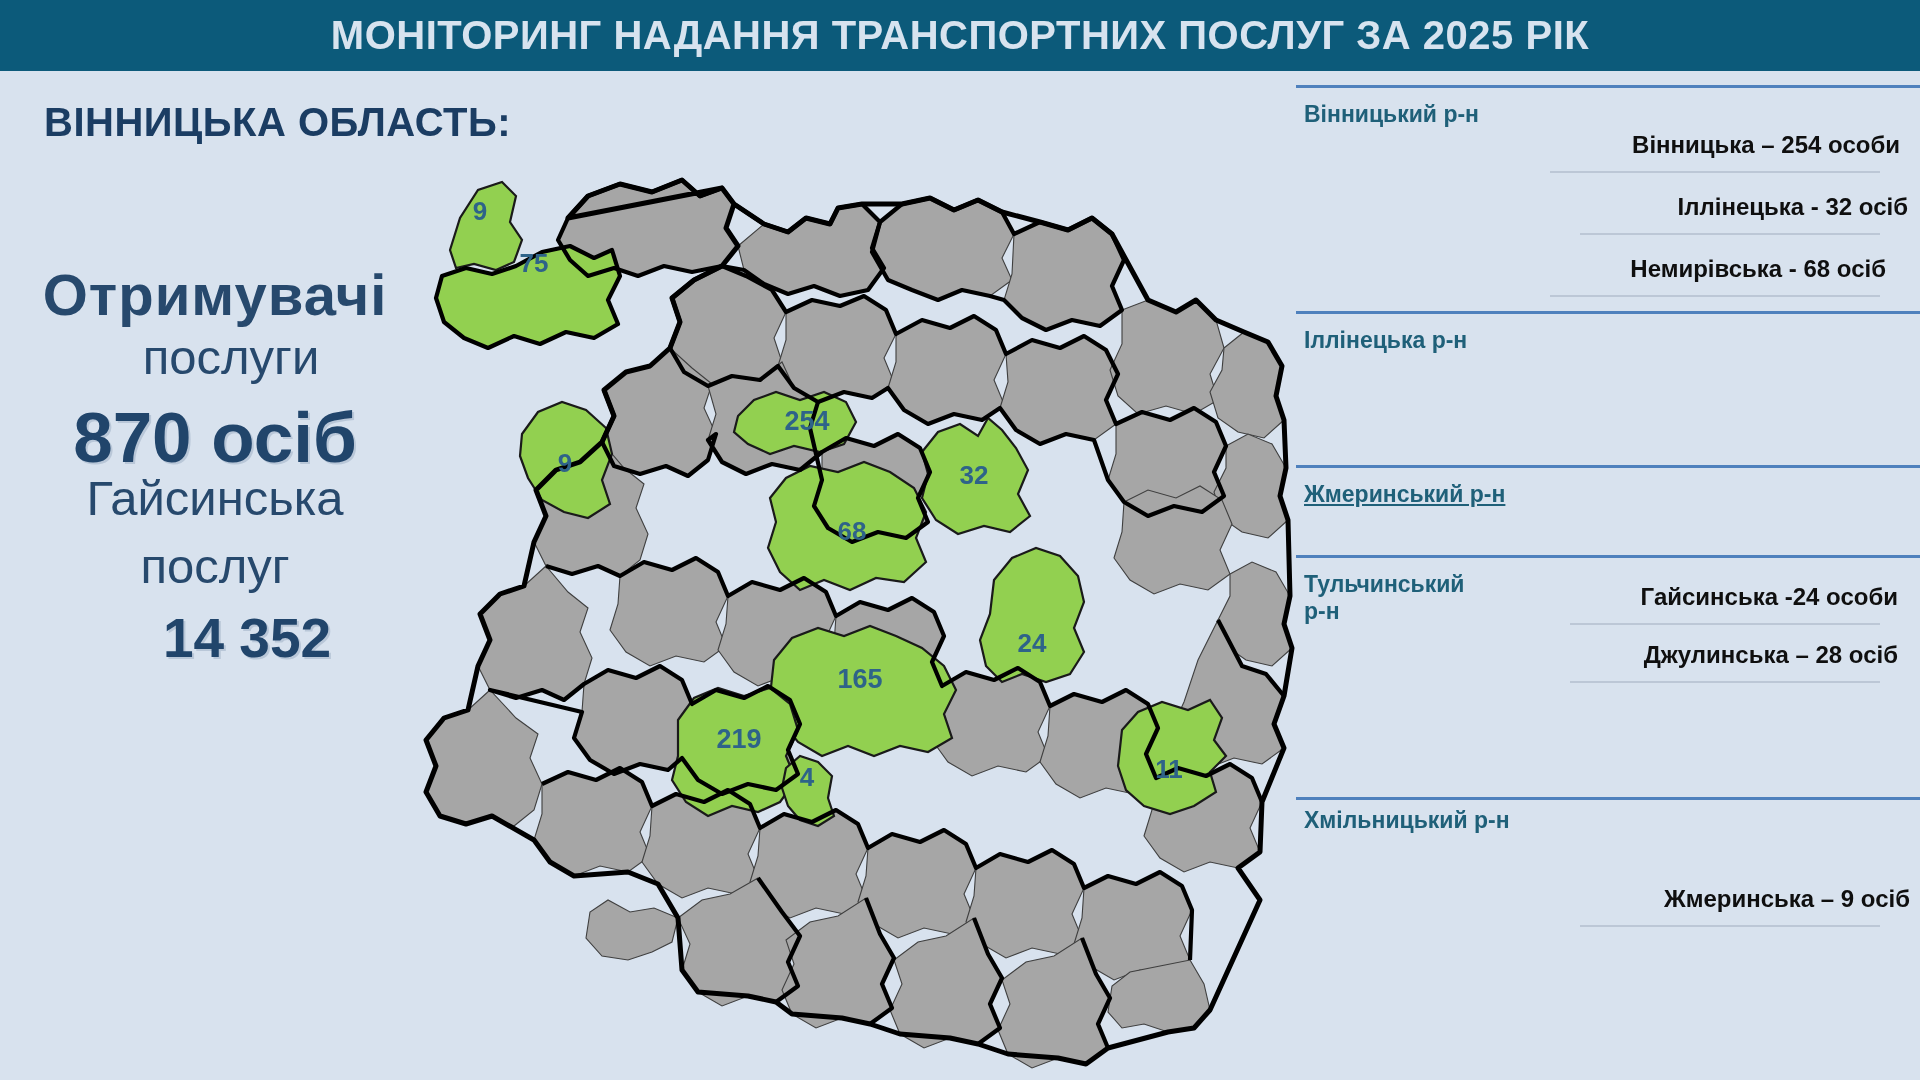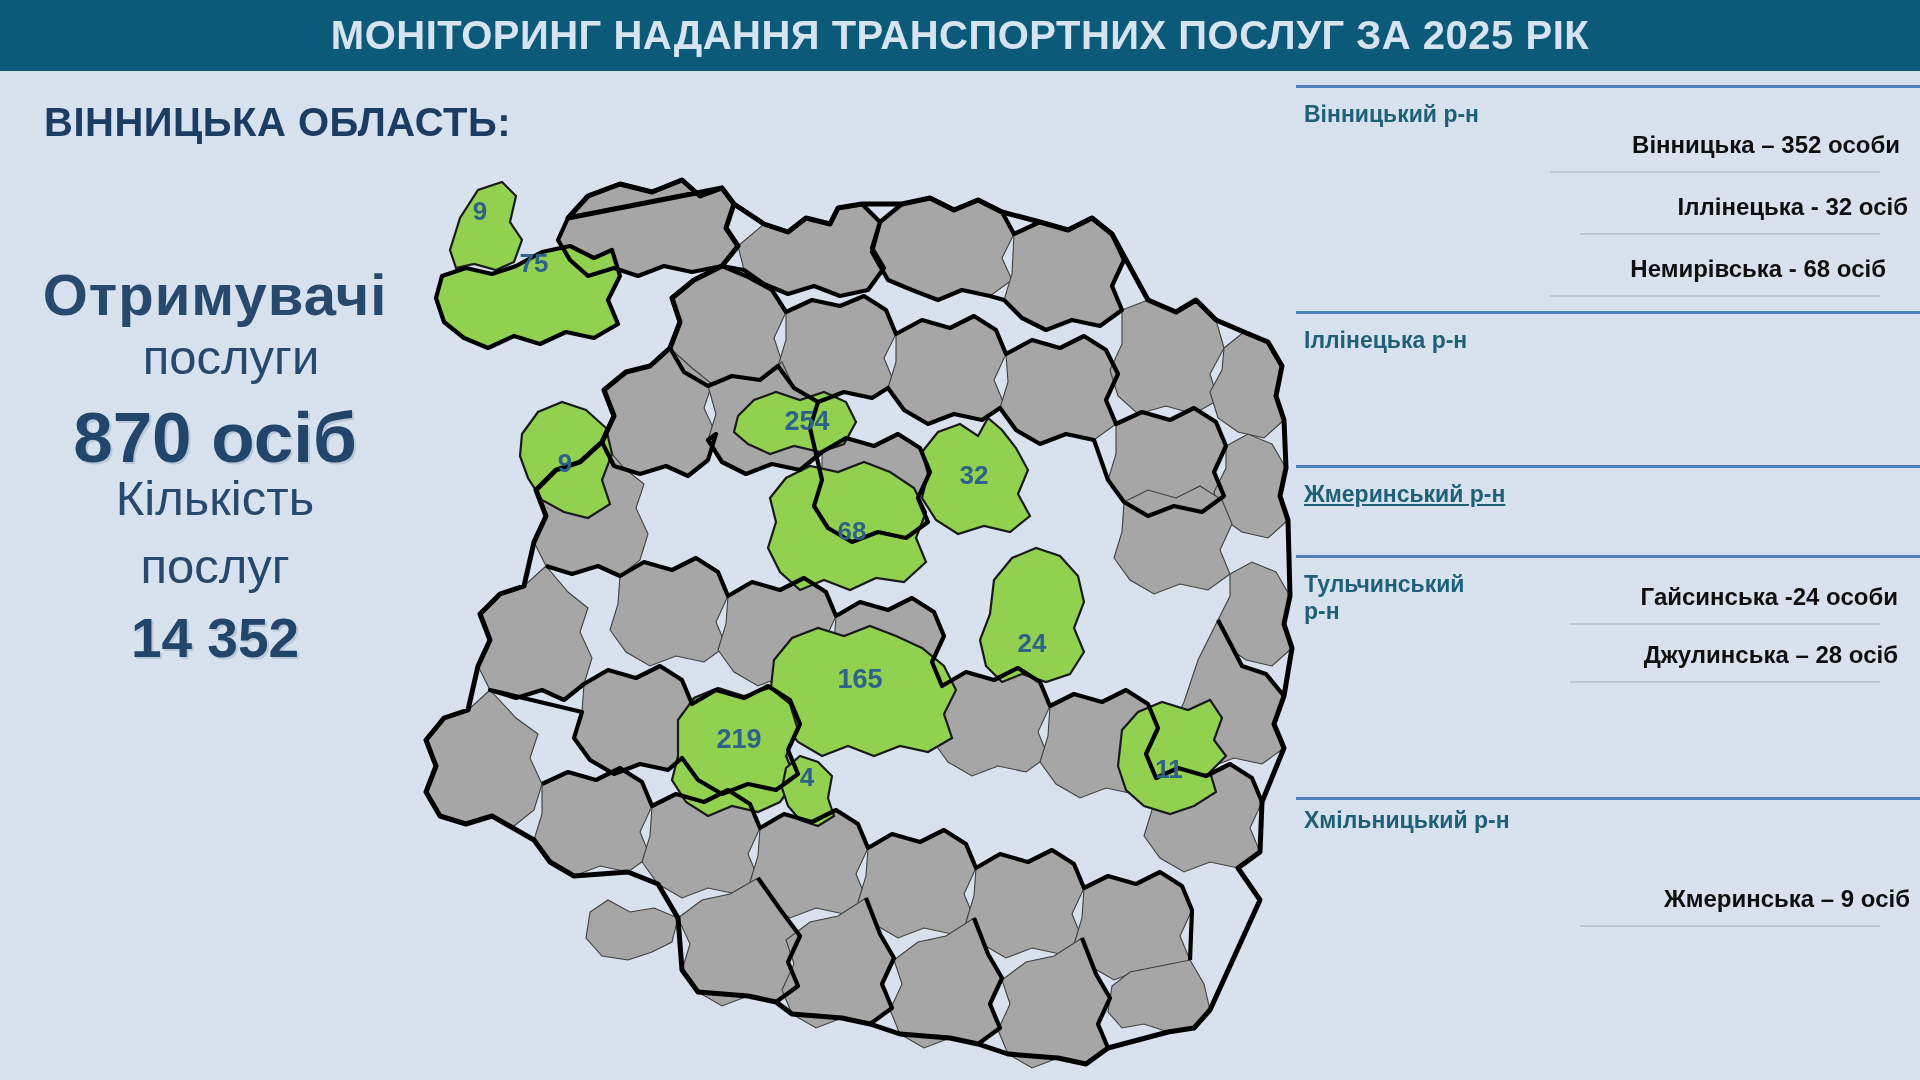--- a/index.html
+++ b/index.html
@@ -88,20 +88,21 @@
   #stat-services-label-2 {
     top: 467px;
     font-size: 49px;
   }
   #stat-services-value {
     top: 535px;
     font-size: 55px;
     font-weight: bold;
     color: #21456b;
     text-shadow: 2px 2px 0 #b9c7d8;
+    padding-left: 32px;
   }
 
   
   #map-wrap {
     position: absolute;
     left: 382px; top: 100px;
     width: 940px; height: 980px;
   }
   #map-svg { display: block; width: 940px; height: 980px; }
   .dist-plain { fill: #a6a6a6; stroke: #3f3f3f; stroke-width: 1.1; }
@@ -158,21 +159,21 @@
   <div id="header-bar"></div>
   <div id="header-title">МОНІТОРИНГ НАДАННЯ ТРАНСПОРТНИХ ПОСЛУГ ЗА 2025 РІК</div>
 
   <div id="left-panel">
     <div id="oblast-title">ВІННИЦЬКА ОБЛАСТЬ:</div>
 
     <div class="stat-line" id="stat-recipients-label-1">Отримувачі</div>
     <div class="stat-line" id="stat-recipients-label-2">послуги</div>
     <div class="stat-line" id="stat-recipients-value">870 осіб</div>
 
-    <div class="stat-line" id="stat-services-label-1">Кількість</div>
+    <div class="stat-line" id="stat-services-label-1">Гайсинська</div>
     <div class="stat-line" id="stat-services-label-2">послуг</div>
     <div class="stat-line" id="stat-services-value">14 352</div>
   </div>
 
   <div id="map-wrap">
     <svg id="map-svg" viewBox="0 0 940 980" xmlns="http://www.w3.org/2000/svg">
 
       <g>
         <path class="dist-plain" d="M186,118 L206,96 L238,84 L270,92 L300,80 L318,96 L340,88 L352,104 L344,128 L356,146 L340,166 L310,172 L282,166 L256,176 L232,168 L206,176 L188,160 L176,140 Z"></path>
         <path class="dist-plain" d="M356,146 L382,124 L406,132 L424,118 L448,124 L456,108 L480,104 L498,122 L490,148 L502,168 L486,190 L458,196 L432,186 L406,194 L382,184 L362,170 Z"></path>
@@ -274,21 +275,21 @@
           <text class="map-num" x="787" y="678" font-size="26" fill="#2e6389">11</text>
         </g>
     </svg>
   </div>
 
   <div id="right-panel">
       <div class="rayon-block" style="top: 14px;">
         <div class="rayon-rule" style="background: rgb(79, 129, 189);"></div>
       </div>
       <div class="rayon-name" style="top: 30px; color: rgb(31, 96, 121);">Вінницький р-н</div>
-      <div class="hromada" style="top: 60px; right: 10px; width: 560px; text-align: right; padding-right: 10px;">Вінницька – 352 особи</div>
+      <div class="hromada" style="top: 60px; right: 10px; width: 560px; text-align: right; padding-right: 10px;">Вінницька – 254 особи</div>
       <div class="hromada-rule" style="top: 100px; left: 254px; width: 330px;"></div>
       <div class="hromada" style="top: 122px; right: 10px; width: 560px; text-align: right; padding-right: 2px;">Іллінецька - 32 осіб</div>
       <div class="hromada-rule" style="top: 162px; left: 284px; width: 300px;"></div>
       <div class="hromada" style="top: 184px; right: 10px; width: 560px; text-align: right; padding-right: 24px;">Немирівська - 68 осіб</div>
       <div class="hromada-rule" style="top: 224px; left: 254px; width: 330px;"></div>
       <div class="rayon-block" style="top: 240px;">
         <div class="rayon-rule" style="background: rgb(79, 129, 189);"></div>
       </div>
       <div class="rayon-name" style="top: 256px; color: rgb(31, 96, 121);">Іллінецька р-н</div>
       <div class="hromada" style="top: 512px; right: 10px; width: 560px; text-align: right; padding-right: 12px;">Гайсинська -24 особи</div>

